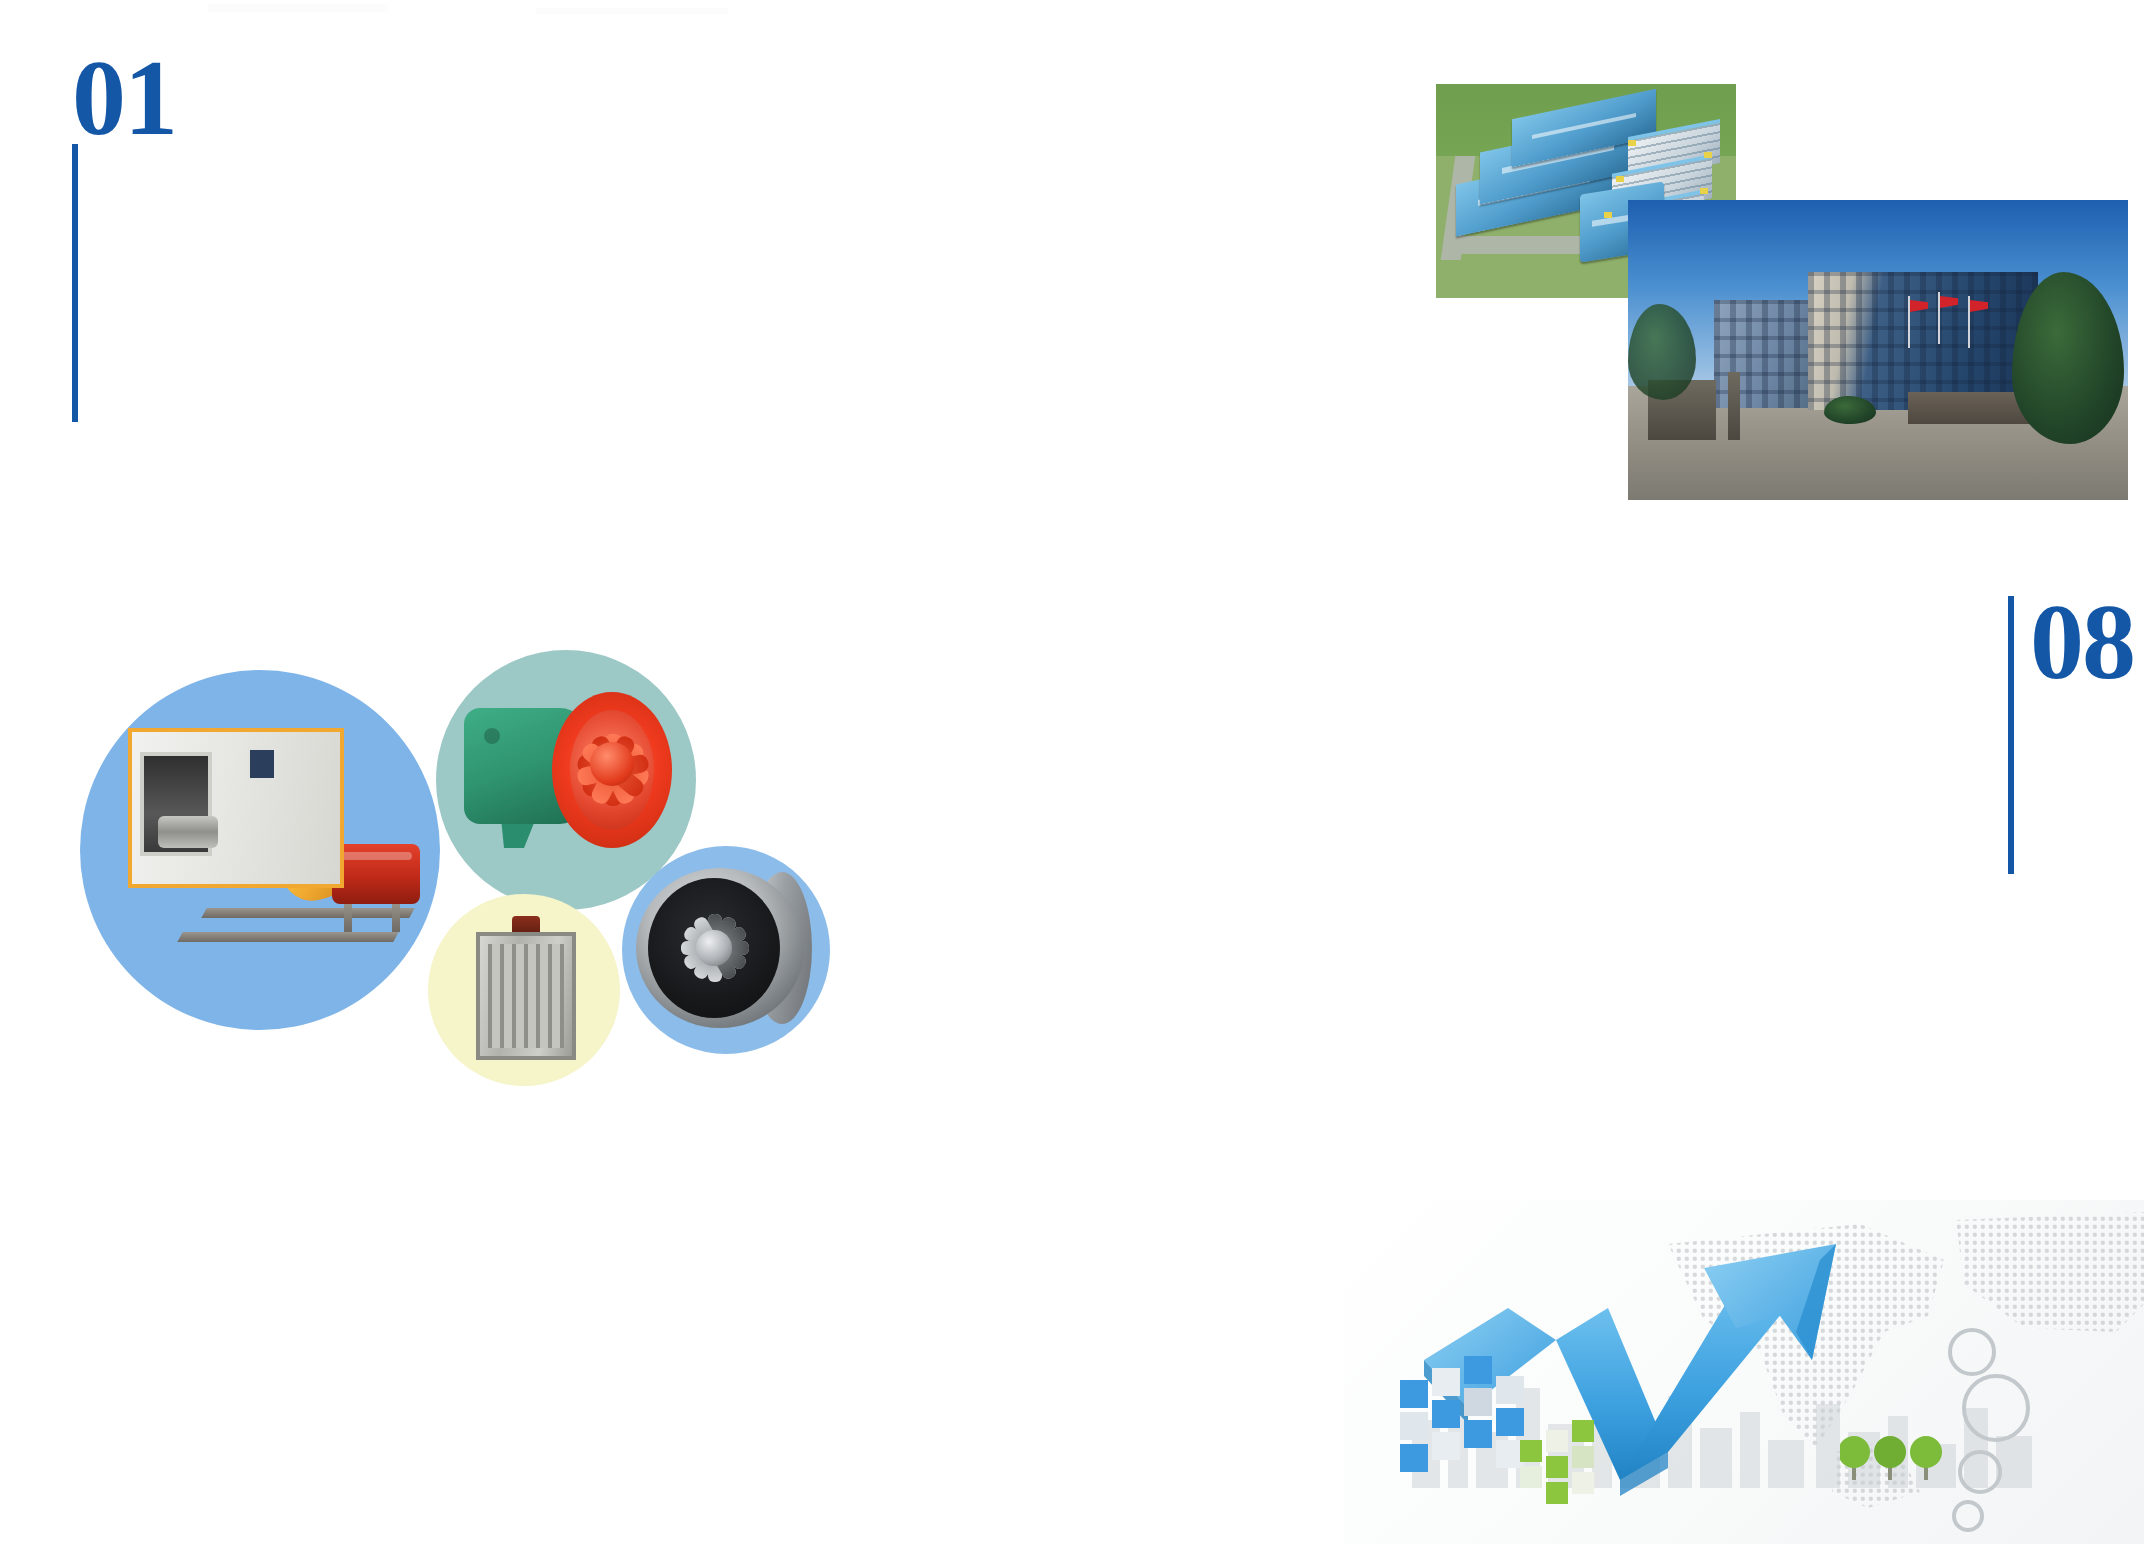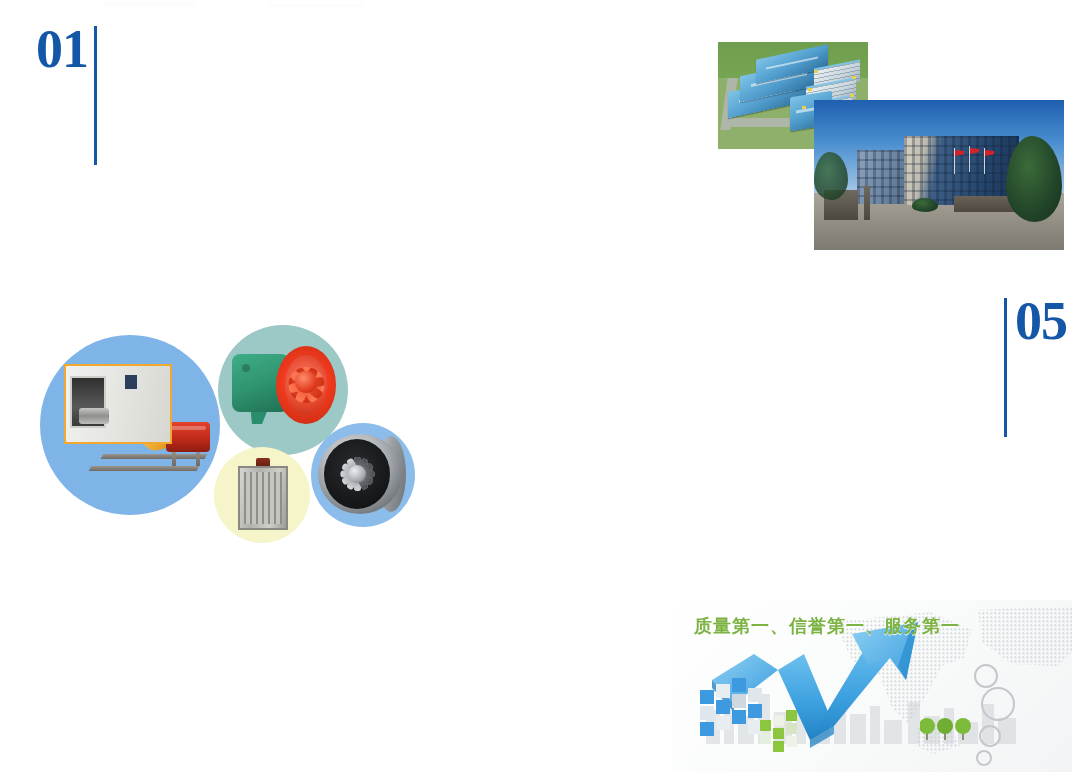--- a/index.html
+++ b/index.html
@@ -34,21 +34,21 @@
     letter-spacing: -1px;
     user-select: none;
   }
   .section-rule {
     width: 3px;
     background: #1457a6;
   }
   .marker-left .section-number { margin-right: 6px; }
   .marker-right .section-number { margin-left: 8px; }
 
-  #marker-01 { left: 36px; top: 26px; }
+  #marker-01 { left: 36px; top: 26px; flex-direction: column; }
   #marker-01 .section-rule { height: 139px; }
 
   #marker-02 { left: 1004px; top: 298px; }
   #marker-02 .section-rule { height: 139px; }
 
   #marker-03 { left: 48px; top: 598px; }
   #marker-03 .section-rule { height: 139px; }
 
   
   .photo {
@@ -345,21 +345,21 @@
   <div class="faint-mark" style="left:104px; top:2px; width:90px; height:4px;"></div>
   <div class="faint-mark" style="left:268px; top:4px; width:96px; height:3px;"></div>
 
   <div class="section-marker marker-left" id="marker-01">
     <div class="section-number">01</div>
     <div class="section-rule"></div>
   </div>
 
   <div class="section-marker marker-right" id="marker-02">
     <div class="section-rule"></div>
-    <div class="section-number">05</div>
+    <div class="section-number">08</div>
   </div>
 
 
   <div class="photo" id="photo-factory-rendering">
     <div class="fr-ground"></div>
     <div class="fr-road" style="left:6px; top:76px; width:138px; height:9px; background:#aeb6a8;"></div>
     <div class="fr-road" style="left:6px; top:36px; width:10px; height:52px; background:#aeb6a8; transform:skewX(-8deg);"></div>
 
     <div class="fr-hall" style="left:10px; top:42px; width:78px; height:26px; transform:skewY(-12deg);"></div>
     <div class="fr-hall" style="left:22px; top:26px; width:78px; height:26px; transform:skewY(-12deg);"></div>
@@ -573,16 +573,15 @@
 
     <svg class="bn-circles" viewBox="0 0 56 110">
       <g fill="none" stroke="#c2c8cc" stroke-width="2">
         <circle cx="22" cy="20" r="11"></circle>
         <circle cx="34" cy="48" r="16"></circle>
         <circle cx="26" cy="80" r="10"></circle>
         <circle cx="20" cy="102" r="7"></circle>
       </g>
     </svg>
 
-    <div class="bn-text">质量第一、信誉第一、服务第一</div>
   </div>
 
 </div>
 
 </body></html>

